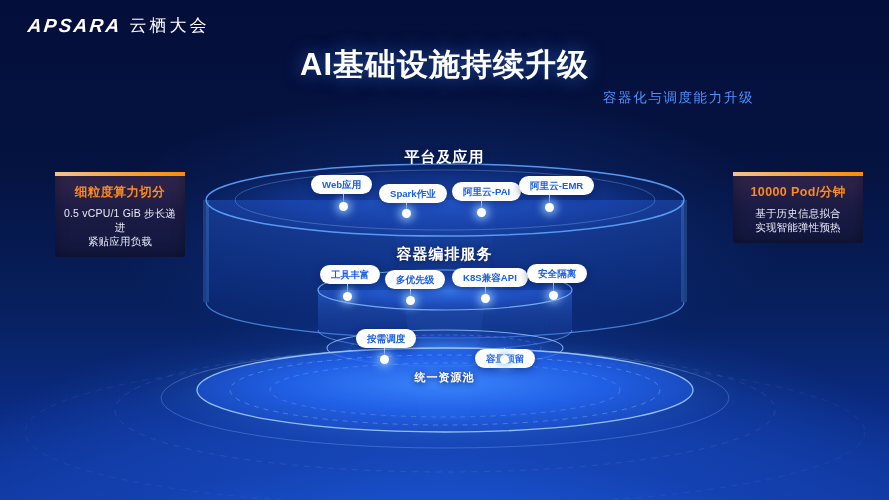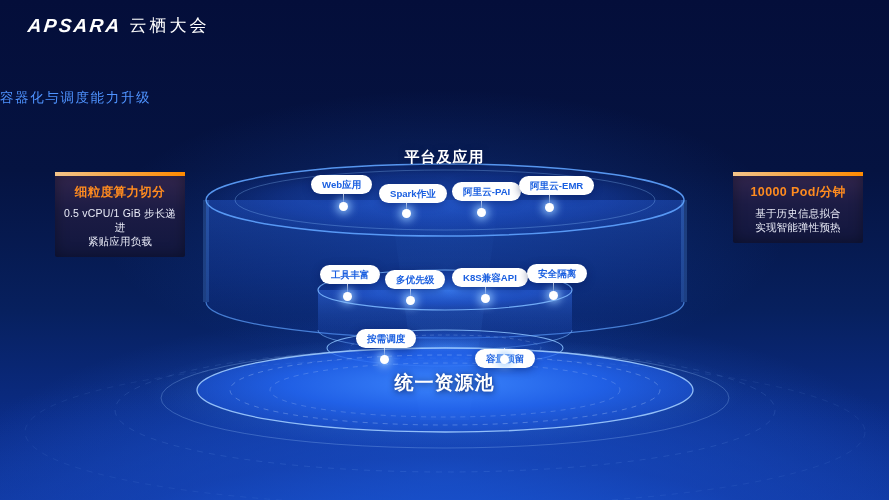--- a/index.html
+++ b/index.html
@@ -31,21 +31,21 @@
     font-family:"Liberation Sans",sans-serif;font-style:italic;
     transform:skewX(-6deg);
   }
   .logo-cn{font-size:17px;color:#fff;letter-spacing:3px;font-weight:500;}
   .title{
     position:absolute;left:0;top:44px;width:889px;text-align:center;
     font-size:31px;font-weight:700;color:#ffffff;letter-spacing:1px;
     text-shadow:0 0 18px rgba(70,140,255,.55);
   }
   .subtitle{
-    position:absolute;left:0;top:89px;width:754px;text-align:left;
+    position:absolute;left:0;top:89px;width:754px;text-align:right;
     font-size:13.5px;color:#4f93ff;letter-spacing:1.6px;
   }
 
   
   .card{
     position:absolute;width:130px;border-radius:2px;
     background:linear-gradient(180deg,rgba(56,40,78,.92) 0%,rgba(30,28,68,.92) 45%,rgba(18,22,60,.92) 100%);
     box-shadow:0 0 14px rgba(0,0,0,.35) inset;
     padding:9px 7px 9px;box-sizing:border-box;text-align:center;
   }
@@ -63,21 +63,21 @@
   
   .diagram{position:absolute;left:0;top:0;width:889px;height:500px;}
   .layer-label{
     position:absolute;width:889px;left:0;text-align:center;
     font-size:15px;font-weight:700;color:#ffffff;letter-spacing:1px;
     text-shadow:0 1px 6px rgba(5,20,70,.9);
   }
   #label-platform{top:148px;}
   #label-orchestration{top:245px;}
   #label-scheduling{top:311px;}
-  #label-pool{top:370px;font-size:19px;}
+  #label-pool{top:370px;font-size:11px;}
 
   .pill{
     position:absolute;height:19px;line-height:19px;padding:0 11px;border-radius:10px;
     background:#ffffff;color:#1a5fe0;font-size:9.6px;font-weight:700;white-space:nowrap;
     box-shadow:0 2px 8px rgba(0,20,80,.45);
   }
   .node-dot{
     position:absolute;width:9px;height:9px;border-radius:50%;background:#ffffff;
     box-shadow:0 0 8px 3px rgba(150,200,255,.85);
   }
@@ -148,35 +148,37 @@
     <ellipse cx="445" cy="390" rx="175" ry="27" fill="none" stroke="#cde4ff" stroke-width=".7" stroke-opacity=".30" stroke-dasharray="5 5"></ellipse>
     <ellipse cx="445" cy="398" rx="284" ry="50" fill="none" stroke="#9fcbff" stroke-width=".8" stroke-opacity=".35"></ellipse>
     <ellipse cx="445" cy="410" rx="330" ry="62" fill="none" stroke="#8fc0ff" stroke-width=".7" stroke-opacity=".18" stroke-dasharray="6 6"></ellipse>
     <ellipse cx="445" cy="432" rx="420" ry="74" fill="none" stroke="#8fc0ff" stroke-width=".7" stroke-opacity=".12" stroke-dasharray="6 6"></ellipse>
   </svg>
 
   <div class="logo">
     <span class="logo-mark">APSARA</span>
     <span class="logo-cn">云栖大会</span>
   </div>
+  <div class="title">AI基础设施持续升级</div>
   <div class="subtitle">容器化与调度能力升级</div>
 
   <div class="card" id="card-l1">
     <div class="card-title">细粒度算力切分</div>
     <div class="card-line">0.5 vCPU/1 GiB 步长递进</div>
     <div class="card-line">紧贴应用负载</div>
   </div>
 
   <div class="card" id="card-r1">
     <div class="card-title">10000 Pod/分钟</div>
     <div class="card-line">基于历史信息拟合</div>
     <div class="card-line">实现智能弹性预热</div>
   </div>
 
   <div class="layer-label" id="label-platform">平台及应用</div>
+  <div class="layer-label" id="label-orchestration">容器编排服务</div>
   <div class="layer-label" id="label-pool">统一资源池</div>
 
   <div class="pill" style="left:311px;top:175px;">Web应用</div>
   <div class="stem" style="left:343px;top:194px;height:10px;"></div>
   <div class="node-dot" style="left:339px;top:202px;"></div>
 
   <div class="pill" style="left:379px;top:184px;">Spark作业</div>
   <div class="stem" style="left:406px;top:203px;height:8px;"></div>
   <div class="node-dot" style="left:402px;top:209px;"></div>
 

